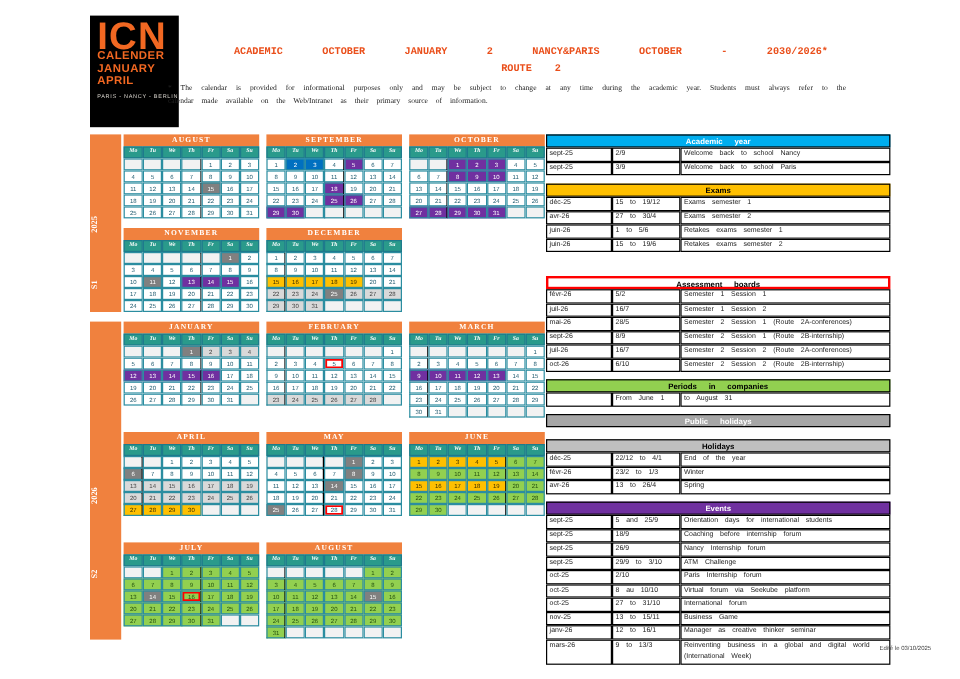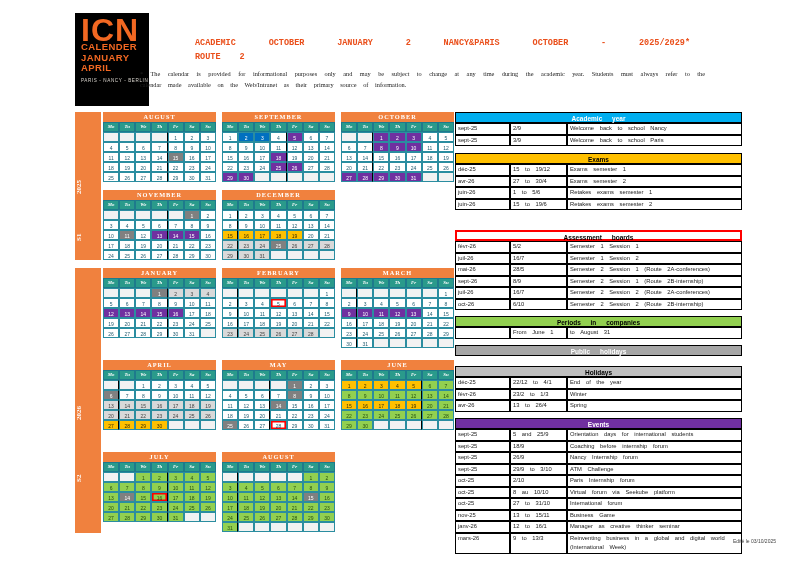--- a/index.html
+++ b/index.html
@@ -7,21 +7,21 @@
        font-family:"Liberation Sans",sans-serif;}
   
   .logo{position:absolute;left:75px;top:13px;width:74px;height:93px;background:#000;
         color:#F26822;text-align:left;padding:5px 0 0 6px;box-sizing:border-box;}
   .logo .acr{font-size:32px;font-weight:bold;letter-spacing:1px;line-height:24px;font-family:"Liberation Sans",sans-serif;}
   .logo .l{font-size:9.5px;font-weight:bold;line-height:10.5px;letter-spacing:.4px;}
   .logo .camp{font-size:4.6px;color:#d8d4cd;margin-top:4px;letter-spacing:.6px;}
   .titlebox{position:absolute;left:195px;top:38px;width:495px;color:#EA4F1B;
             font-family:Liberation Mono, monospace;font-weight:bold;}
   .t1{display:flex;justify-content:space-between;font-size:8.5px;}
-  .t2{text-align:left;font-size:8.5px;margin-top:4px;word-spacing:14px;}
+  .t2{text-align:center;font-size:8.5px;margin-top:4px;word-spacing:14px;}
   .note{position:absolute;left:140px;top:68px;width:565px;font-family:"Liberation Serif",serif;
         font-size:6.3px;color:#222;text-align:justify;word-spacing:5px;line-height:1.8;}
   
   .ybar{position:absolute;left:75px;width:26px;background:#F0813E;}
   .ybar span{position:absolute;left:0;width:100%;text-align:center;color:#fff;font-weight:bold;
              font-size:7px;writing-mode:vertical-rl;transform:rotate(180deg);
              font-family:"Liberation Serif",serif;}
   
   .month{position:absolute;width:113px;}
   .mh{height:10px;line-height:10px;background:#F0813E;color:#fff;text-align:center;
@@ -65,21 +65,21 @@
 
 <div class="titlebox">
   <div class="t1" id="title-line1">
       <span>ACADEMIC</span>
       <span>OCTOBER</span>
       <span>JANUARY</span>
       <span>2</span>
       <span>NANCY&amp;PARIS</span>
       <span>OCTOBER</span>
       <span>-</span>
-      <span>2025/2029*</span>
+      <span>2030/2026*</span>
     </div>
   <div class="t2">ROUTE 2</div>
 </div>
 <div class="note">* The calendar is provided for informational purposes only and may be subject to change at any time during the academic year. Students must always refer to the calendar made available on the Web/Intranet as their primary source of information.</div>
 
 <div class="ybar" style="top:112px;height:148px;">
   <span style="top:45px;height:60px;">2025</span>
   <span style="top:110px;height:30px;">S1</span>
 </div>
 <div class="ybar" style="top:268px;height:265px;">

